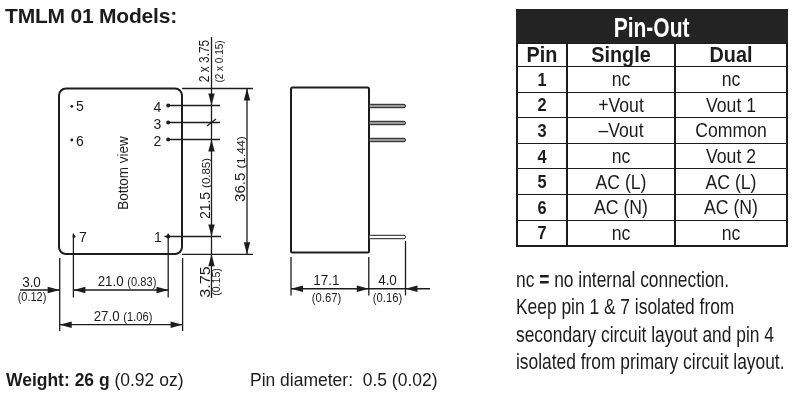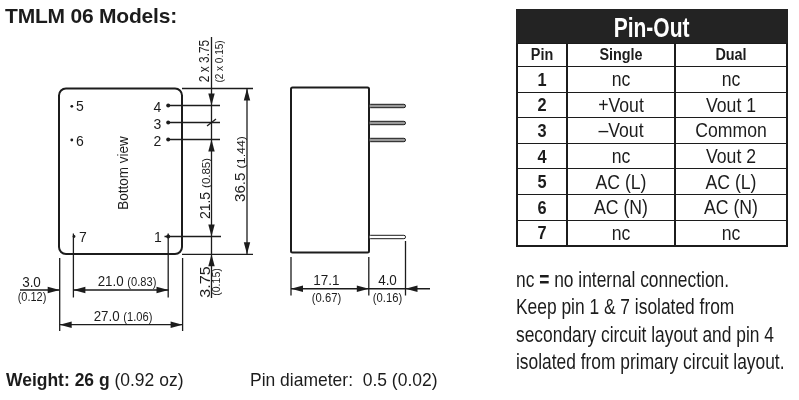--- a/index.html
+++ b/index.html
@@ -4,21 +4,21 @@
 <style>
   html,body{margin:0;padding:0;background:#fff;}
   body{width:799px;height:400px;overflow:hidden;position:relative;
        font-family:"Liberation Sans",sans-serif;color:#1c1c1c;}
   .abs{position:absolute;transform:translateZ(0);}
   table{border-collapse:collapse;}
 </style>
 </head>
 <body>
 
-<div class="abs" style="left:5px;top:3.5px;font-size:21px;font-weight:bold;letter-spacing:-0.2px;">TMLM 06 Models:</div>
+<div class="abs" style="left:5px;top:3.5px;font-size:21px;font-weight:bold;letter-spacing:-0.2px;">TMLM 01 Models:</div>
 
 <svg class="abs" style="left:0;top:0" width="799" height="400" viewBox="0 0 799 400">
   <g stroke="#1c1c1c" stroke-width="1.3" fill="none">
 
     <rect x="59" y="88.5" width="123" height="165.5" rx="7" stroke-width="2"></rect>
 
     <line x1="167.5" y1="105.5" x2="220" y2="105.5"></line>
     <line x1="167.5" y1="122.5" x2="220" y2="122.5"></line>
     <line x1="167.5" y1="139.5" x2="220" y2="139.5"></line>
     <line x1="164.5" y1="236.5" x2="221" y2="236.5"></line>
@@ -209,21 +209,21 @@
           <td class="c">
             <span>nc</span>
           </td>
         </tr>
     </tbody>
   </table>
 </div>
 <style>
   td.c{border:1.4px solid #1c1c1c;text-align:center;font-size:20.5px;height:24.6px;padding:0;line-height:1;}
   td.c>span{display:block;transform:scaleX(0.86);}
-  td.h{font-weight:bold;font-size:16px;height:22.6px;}
+  td.h{font-weight:bold;font-size:22px;height:22.6px;}
   td.h>span{transform:scaleX(0.9);}
   td.b{font-weight:bold;font-size:19px;}
   tr>td.c:nth-child(1){border-right-width:2px;}
   tr>td.c:nth-child(3){border-left-width:2px;margin-top:8px;}
 </style>
 
 <div class="abs" style="left:516px;top:266px;width:340px;font-size:22px;line-height:27.4px;transform:scaleX(0.79);transform-origin:0 0;">
 nc <b>=</b> no internal connection.<br>
 Keep pin 1 &amp; 7 isolated from<br>
 secondary circuit layout and pin 4<br>

